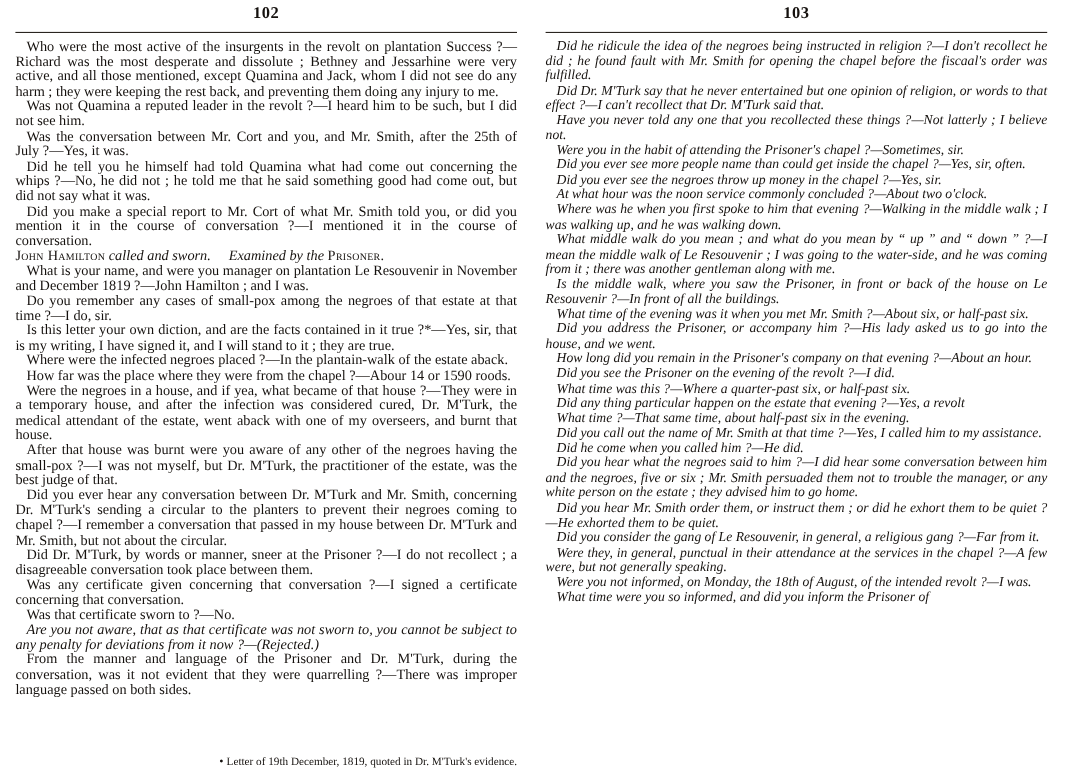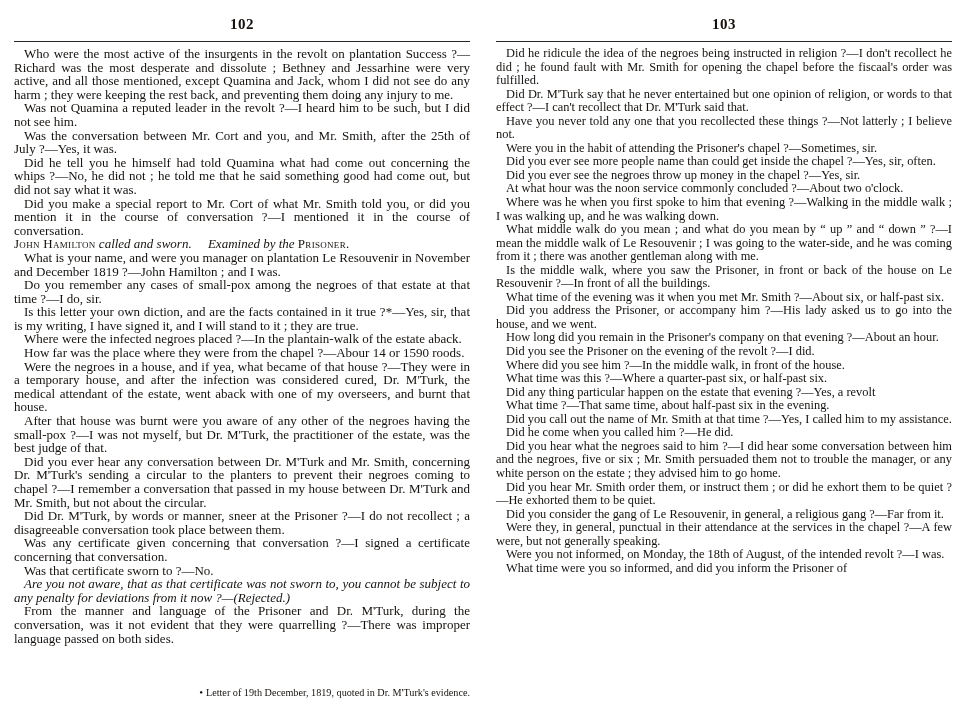--- a/index.html
+++ b/index.html
@@ -12,21 +12,21 @@
     height: 705px;
     overflow: hidden;
     font-family: "Liberation Serif", serif;
     color: #15110e;
   }
   .page {
     position: relative;
     width: 980px;
     height: 705px;
     box-sizing: border-box;
-    padding: 16px 14px 6px 14px;
+    padding: 4px 14px 6px 14px;
   }
   .columns {
     display: flex;
     flex-direction: row;
     gap: 26px;
     height: 100%;
   }
   .col {
     width: 456px;
     display: flex;
@@ -79,20 +79,21 @@
     text-align: right;
     padding-top: 6px;
     font-family: "Liberation Serif", serif;
   }
   .footnote .dot {
     font-size: 11px;
   }
   .col-right .body-text p {
     font-size: 12.4px;
     line-height: 13.55px;
+    font-style: italic;
   }
 </style>
 </head>
 <body>
 
 <div class="page">
   <div class="columns">
 
     <div class="col col-left">
       <div class="page-number">102</div>
@@ -142,21 +143,20 @@
         <p>Did you ever see more people name than could get inside the chapel ?—Yes, sir, often.</p>
         <p>Did you ever see the negroes throw up money in the chapel ?—Yes, sir.</p>
         <p>At what hour was the noon service commonly concluded ?—About two o'clock.</p>
         <p>Where was he when you first spoke to him that evening ?—Walking in the middle walk ; I was walking up, and he was walking down.</p>
         <p>What middle walk do you mean ; and what do you mean by “ up ” and “ down ” ?—I mean the middle walk of Le Resouvenir ; I was going to the water-side, and he was coming from it ; there was another gentleman along with me.</p>
         <p>Is the middle walk, where you saw the Prisoner, in front or back of the house on Le Resouvenir ?—In front of all the buildings.</p>
         <p>What time of the evening was it when you met Mr. Smith ?—About six, or half-past six.</p>
         <p>Did you address the Prisoner, or accompany him ?—His lady asked us to go into the house, and we went.</p>
         <p>How long did you remain in the Prisoner's company on that evening ?—About an hour.</p>
         <p>Did you see the Prisoner on the evening of the revolt ?—I did.</p>
-        <p>Where did you see him ?—In the middle walk, in front of the house.</p>
         <p>What time was this ?—Where a quarter-past six, or half-past six.</p>
         <p>Did any thing particular happen on the estate that evening ?—Yes, a revolt</p>
         <p>What time ?—That same time, about half-past six in the evening.</p>
         <p>Did you call out the name of Mr. Smith at that time ?—Yes, I called him to my assistance.</p>
         <p>Did he come when you called him ?—He did.</p>
         <p>Did you hear what the negroes said to him ?—I did hear some conversation between him and the negroes, five or six ; Mr. Smith persuaded them not to trouble the manager, or any white person on the estate ; they advised him to go home.</p>
         <p>Did you hear Mr. Smith order them, or instruct them ; or did he exhort them to be quiet ?—He exhorted them to be quiet.</p>
         <p>Did you consider the gang of Le Resouvenir, in general, a religious gang ?—Far from it.</p>
         <p>Were they, in general, punctual in their attendance at the services in the chapel ?—A few were, but not generally speaking.</p>
         <p>Were you not informed, on Monday, the 18th of August, of the intended revolt ?—I was.</p>

